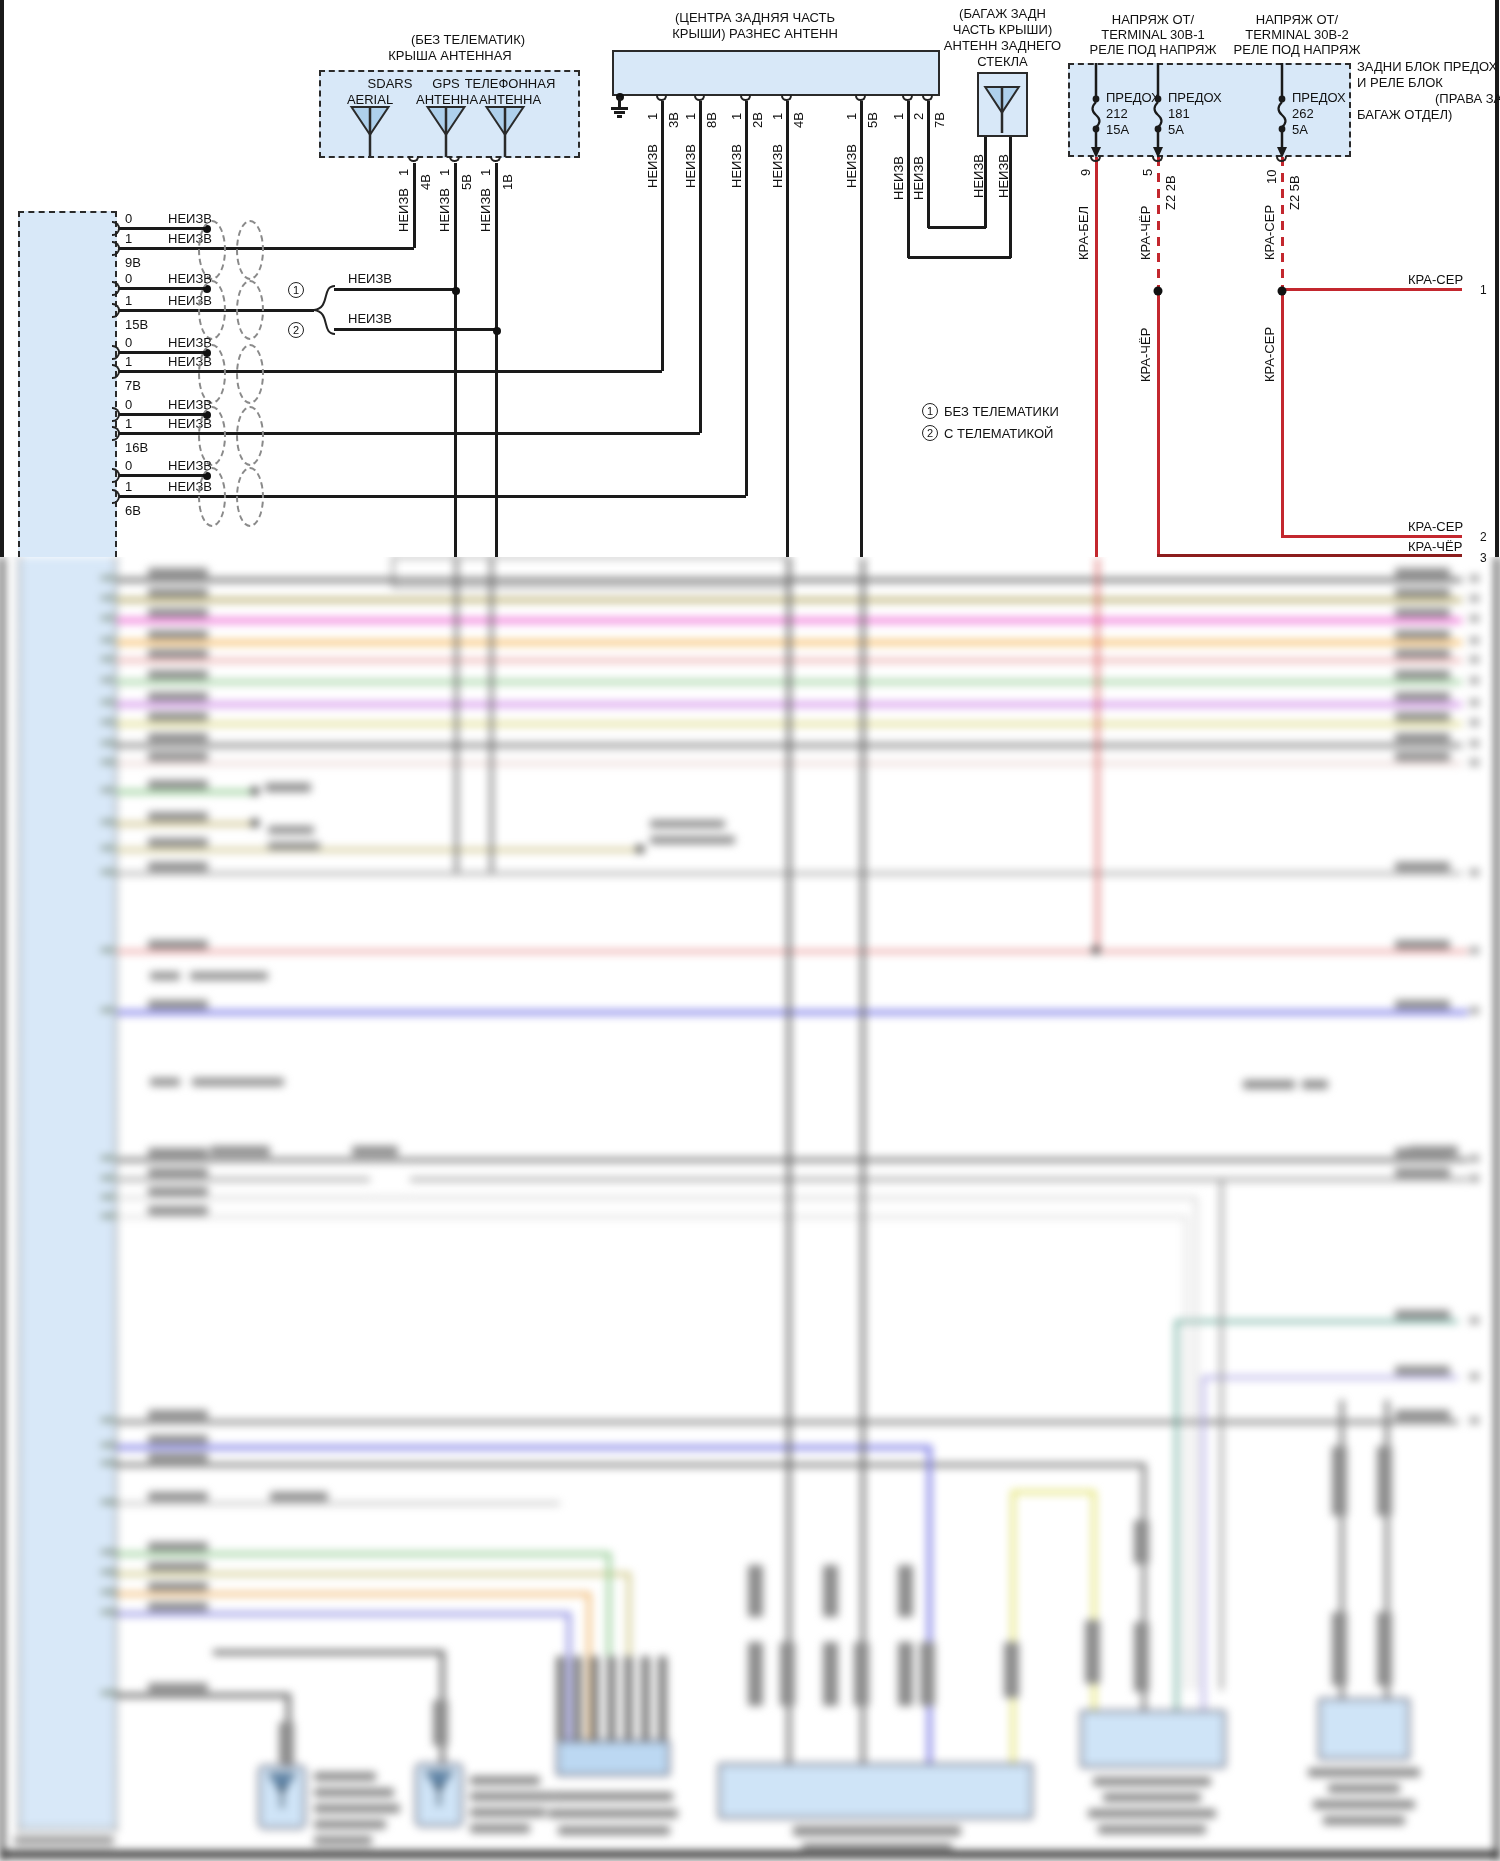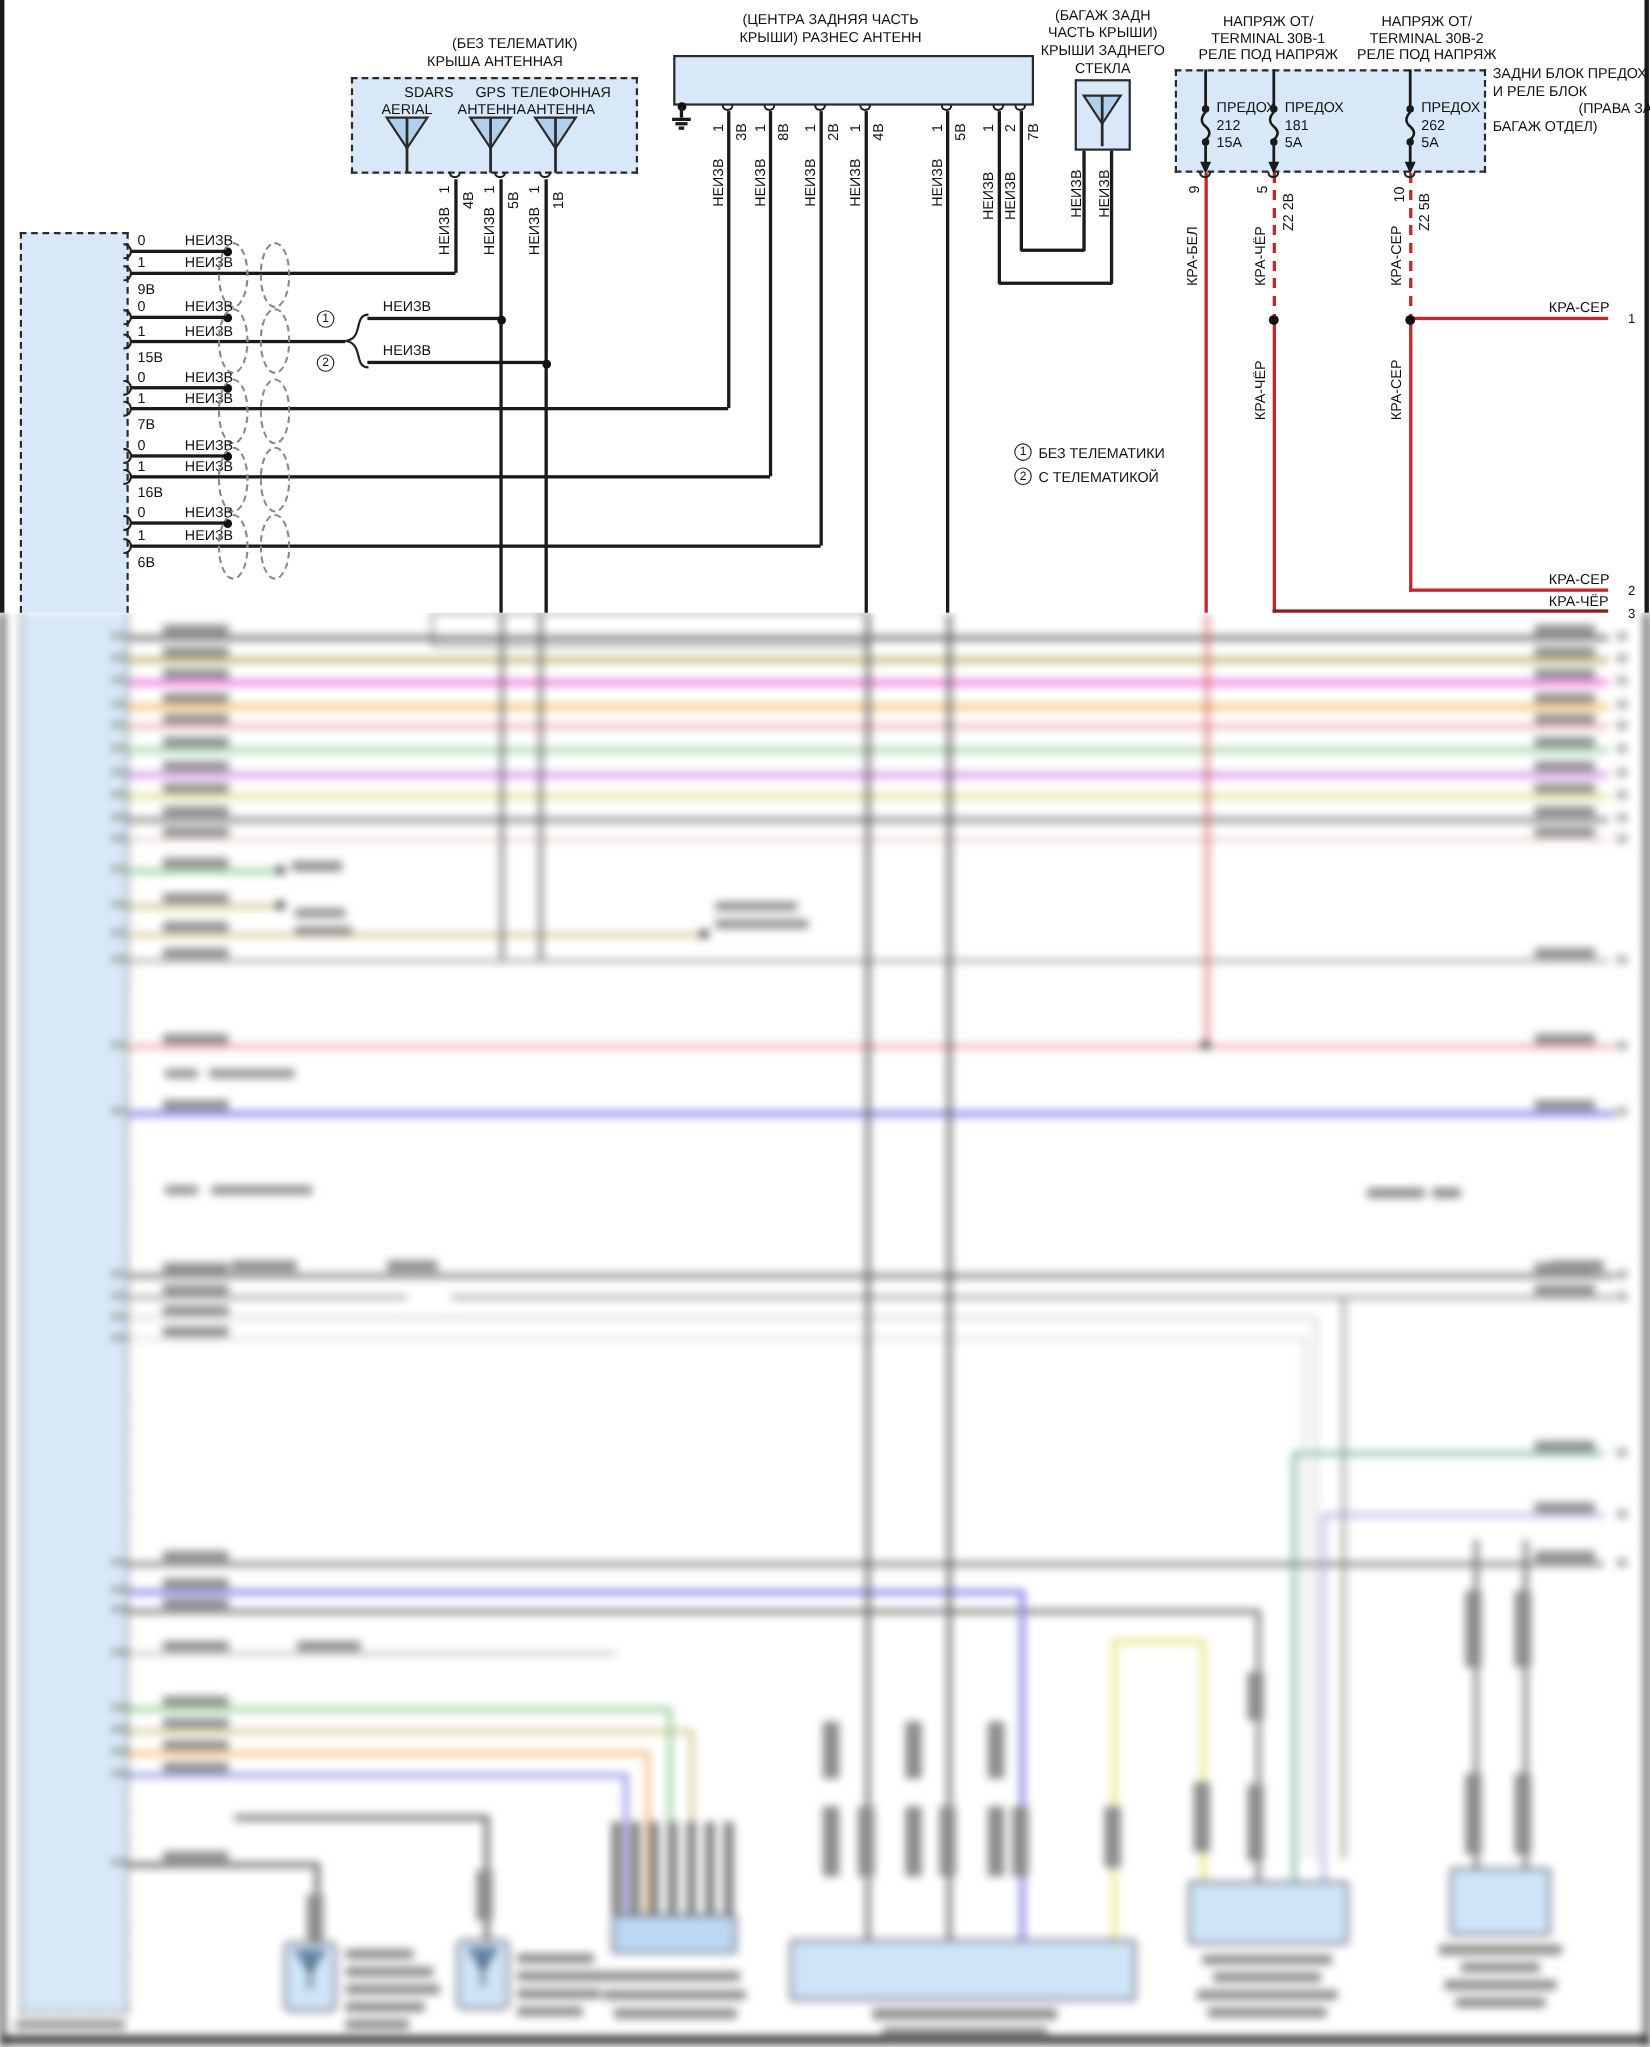--- a/index.html
+++ b/index.html
@@ -50,21 +50,21 @@
   <div class="box" style="left:612px;top:50px;width:328px;height:46px"></div>
 
   <div class="dot" style="left:620px;top:97px;width:8px;height:8px"></div>
   <div class="w" style="left:618px;top:97px;width:3px;height:10px"></div>
   <div class="w" style="left:611px;top:107px;width:17px;height:2.5px"></div>
   <div class="w" style="left:614px;top:111px;width:11px;height:2.5px"></div>
   <div class="w" style="left:617px;top:115px;width:5px;height:2.5px"></div>
 
   <div class="lbl ctr" style="left:930px;top:6px;width:145px">(БАГАЖ ЗАДН</div>
   <div class="lbl ctr" style="left:930px;top:22px;width:145px">ЧАСТЬ КРЫШИ)</div>
-  <div class="lbl ctr" style="left:930px;top:38px;width:145px">КРЫШИ ЗАДНЕГО</div>
+  <div class="lbl ctr" style="left:930px;top:38px;width:145px">АНТЕНН ЗАДНЕГО</div>
   <div class="lbl ctr" style="left:930px;top:54px;width:145px">СТЕКЛА</div>
   <div class="box" style="left:977px;top:72px;width:51px;height:65px"></div>
 
   <div class="lbl ctr" style="left:1073px;top:12px;width:160px">НАПРЯЖ ОТ/</div>
   <div class="lbl ctr" style="left:1073px;top:27px;width:160px">TERMINAL 30В-1</div>
   <div class="lbl ctr" style="left:1073px;top:42px;width:160px">РЕЛЕ ПОД НАПРЯЖ</div>
   <div class="lbl ctr" style="left:1217px;top:12px;width:160px">НАПРЯЖ ОТ/</div>
   <div class="lbl ctr" style="left:1217px;top:27px;width:160px">TERMINAL 30В-2</div>
   <div class="lbl ctr" style="left:1217px;top:42px;width:160px">РЕЛЕ ПОД НАПРЯЖ</div>
   <div class="box dash" style="left:1068px;top:63px;width:283px;height:94px"></div>

